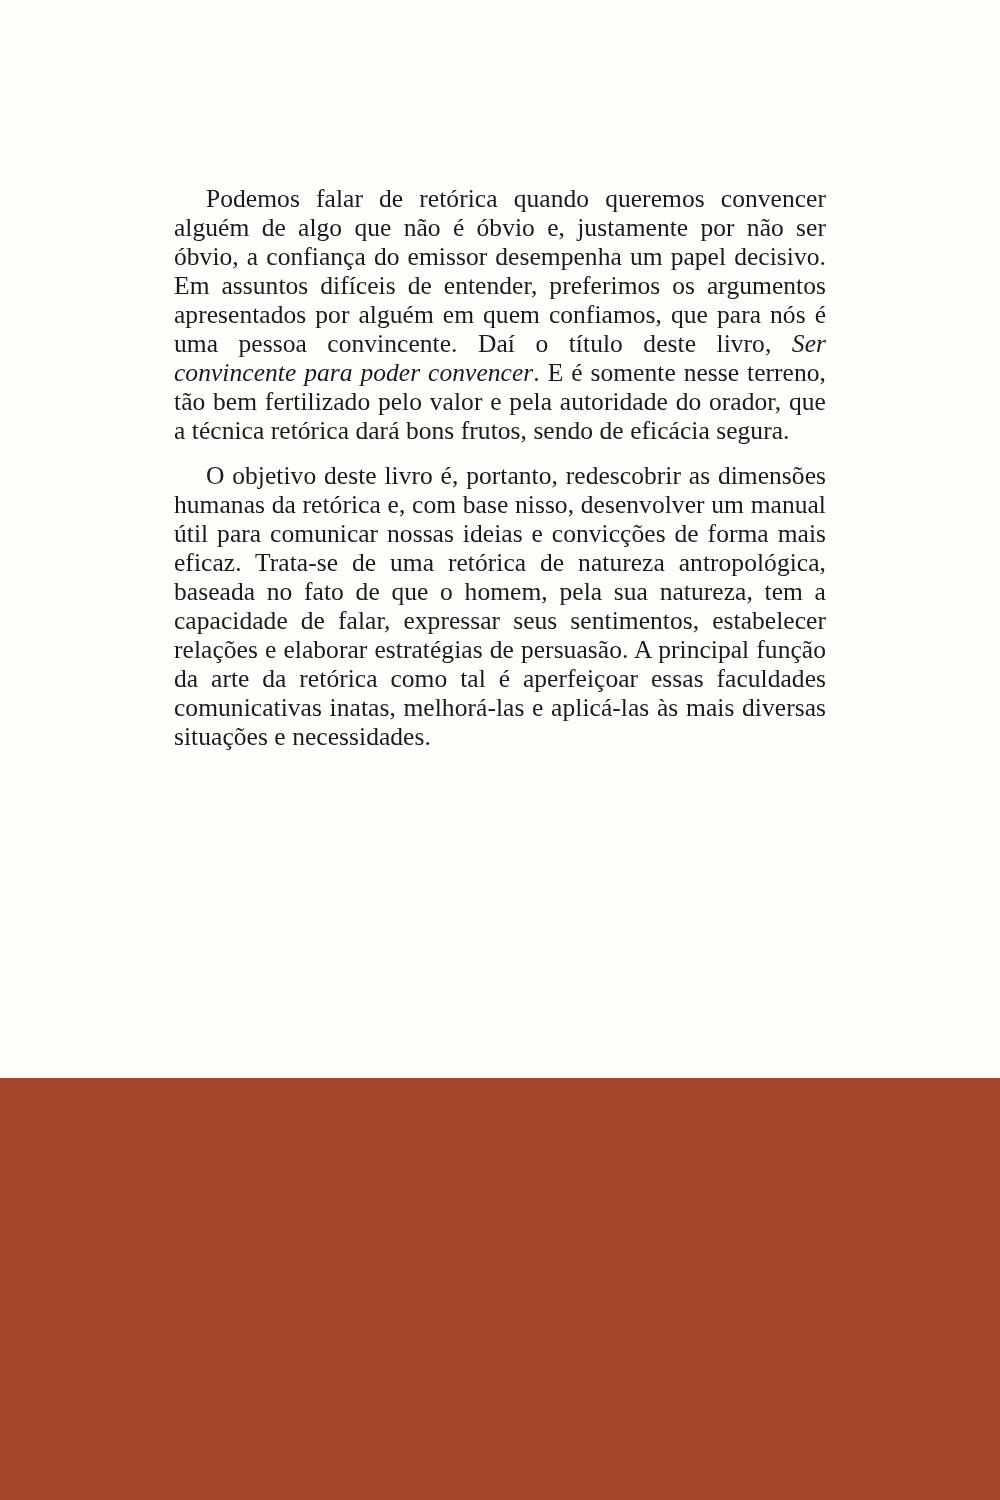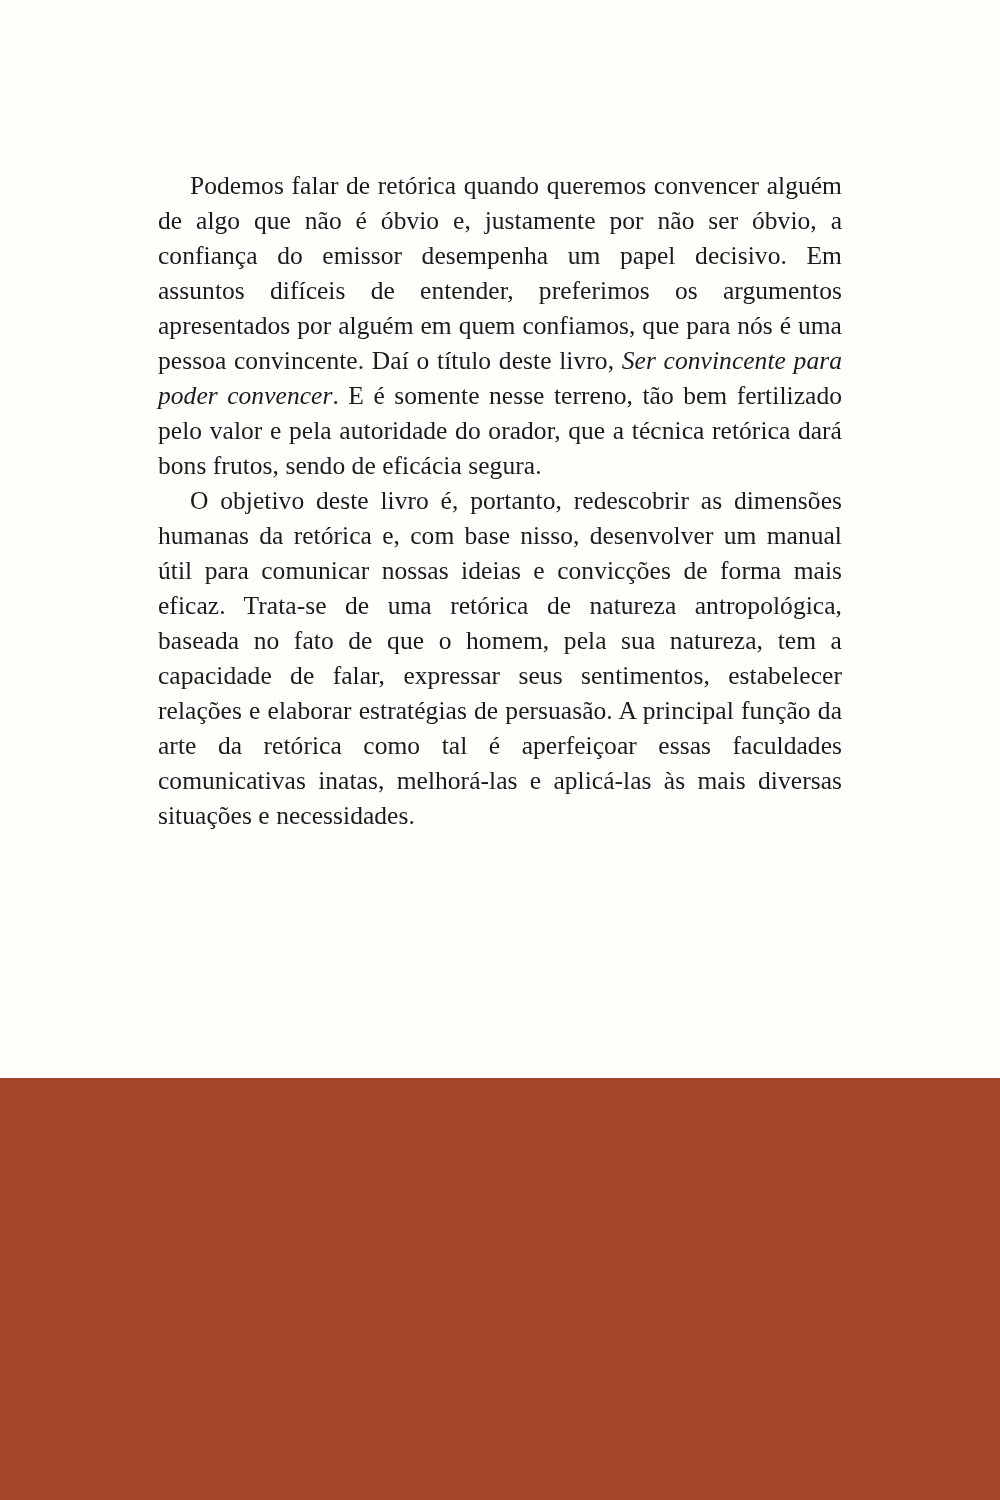--- a/index.html
+++ b/index.html
@@ -26,26 +26,26 @@
 
   
   .blurb {
     position: absolute;
     left: 158px;
     top: 168px;
     width: 684px;
   }
 
   .blurb p {
-    margin: 0;
+    margin: 16px;
     text-align: justify;
     text-justify: inter-word;
     text-indent: 32px;
     font-size: 25.5px;
-    line-height: 35px;
+    line-height: 29px;
     color: #1b1b1b;
     letter-spacing: 0.05px;
     -webkit-font-smoothing: antialiased;
   }
 
   .blurb p .title-italic {
     font-style: italic;
   }
 
   

